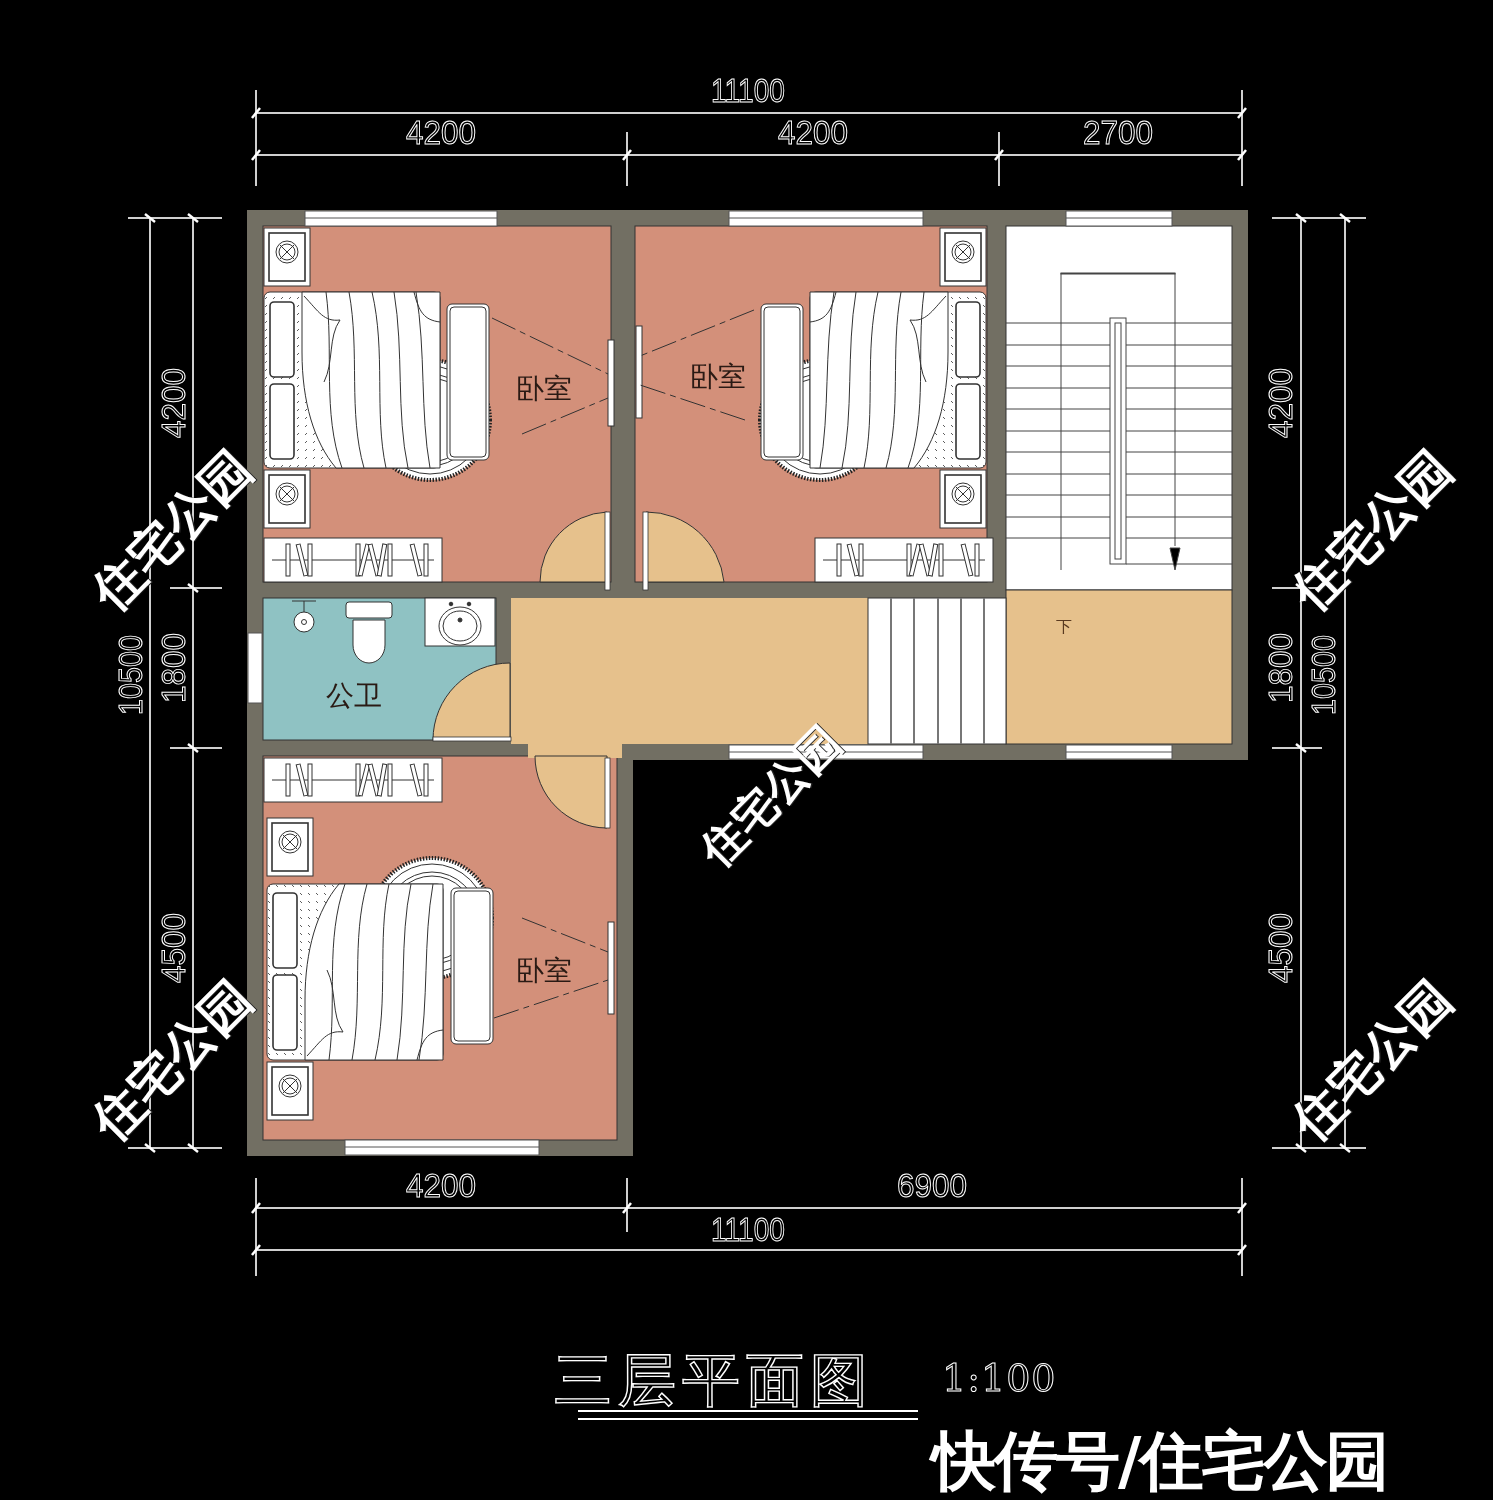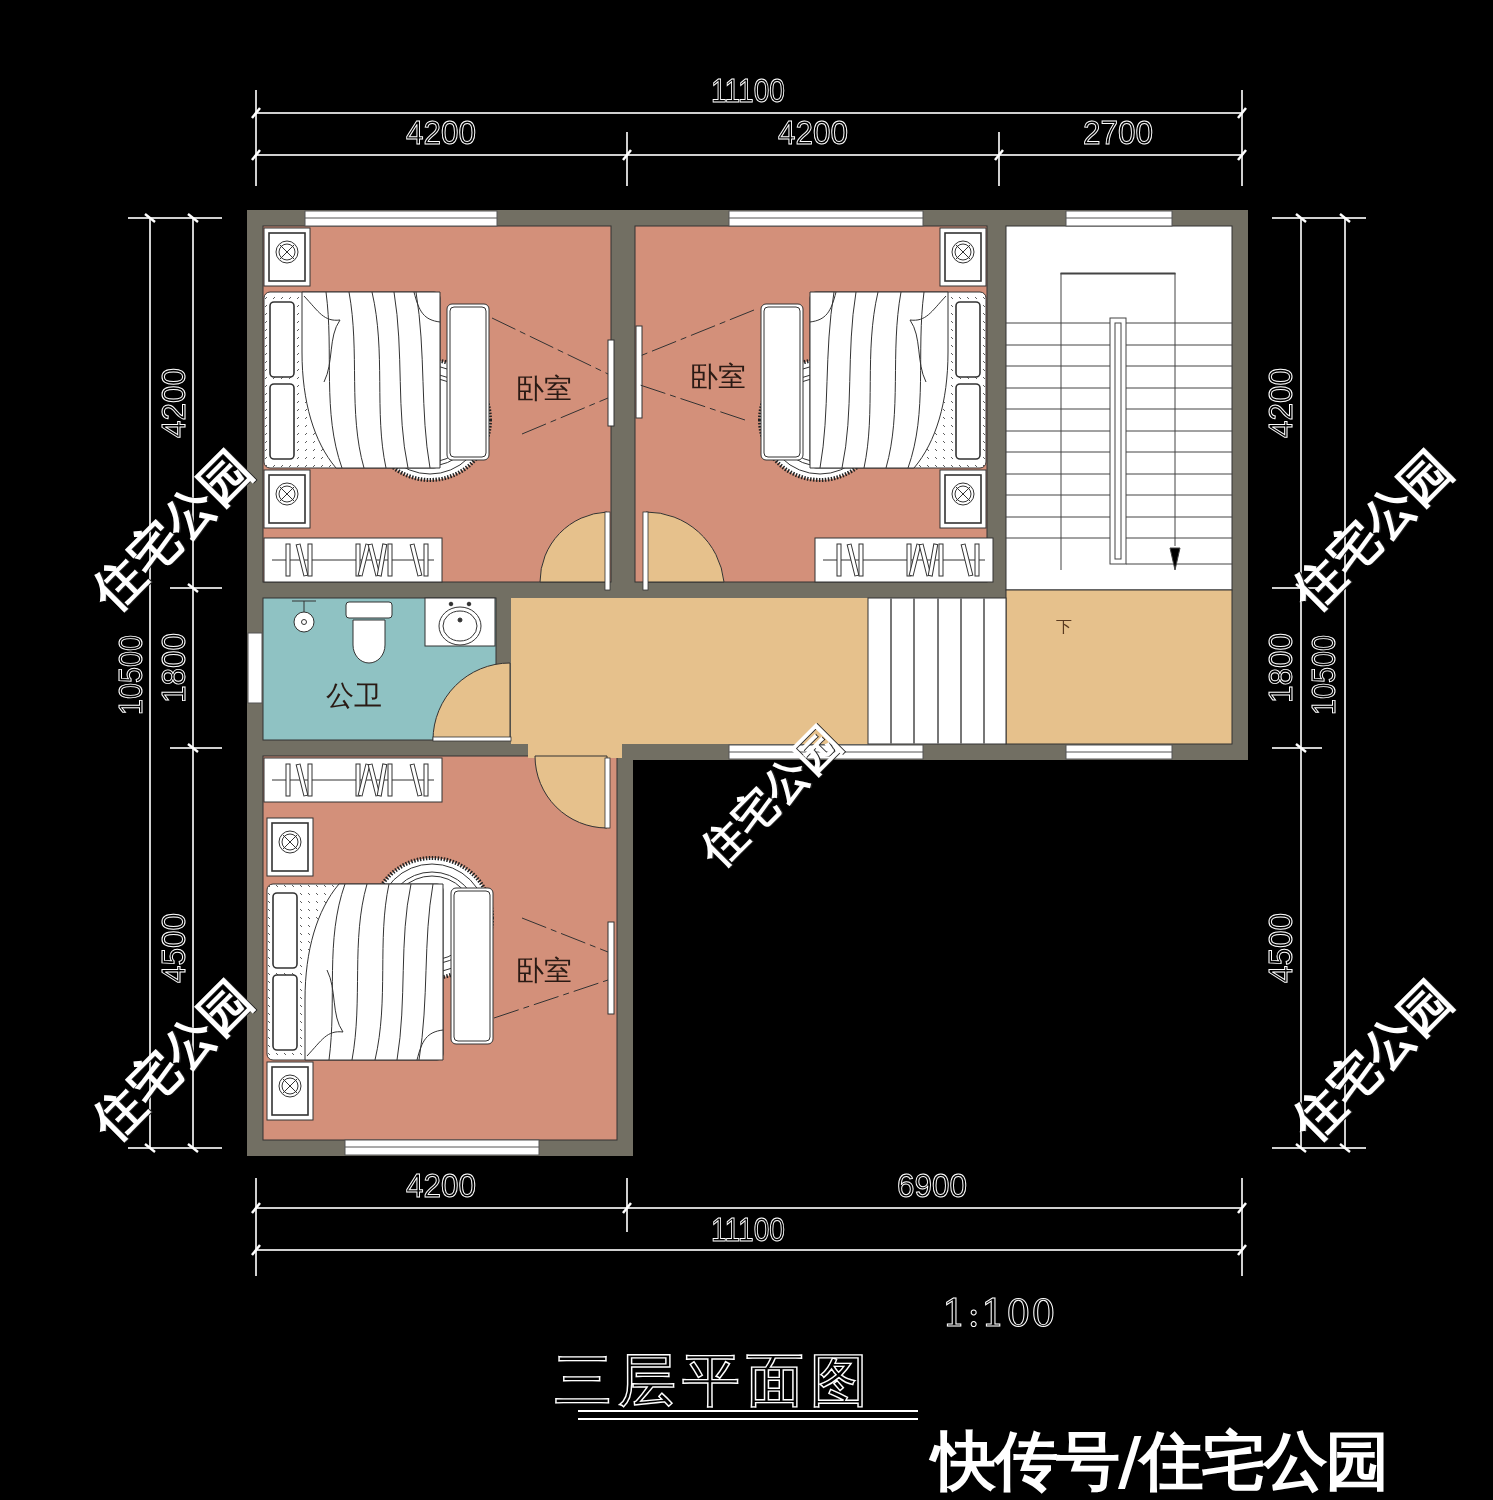--- a/index.html
+++ b/index.html
@@ -5,21 +5,21 @@
   html, body { margin:0; padding:0; background:#000; }
   body { width:1493px; height:1500px; position:relative; overflow:hidden;
          font-family:"DejaVu Sans", sans-serif; }
   #plan { position:absolute; left:0; top:0; }
   .dim { font-family:"Liberation Sans Narrow","Liberation Sans", sans-serif; }
   .title { position:absolute; left:554px; top:1342px; color:#000;
            font-family:"DejaVu Serif", serif; font-size:58px; letter-spacing:6px;
            -webkit-text-stroke:1.4px #fff; color:#000; }
   .title-underline { position:absolute; left:578px; top:1410px; width:340px; height:6px;
            border-top:2px solid #fff; border-bottom:2px solid #fff; }
-  .scale { position:absolute; left:942px; top:1291px; font-family:"DejaVu Serif", serif;
+  .scale { position:absolute; left:942px; top:1356px; font-family:"DejaVu Serif", serif;
            font-size:38px; color:#000; -webkit-text-stroke:1px #fff; letter-spacing:1px; }
   .credit { position:absolute; left:932px; top:1418px; color:#fff; font-size:64px;
             font-family:"DejaVu Sans", sans-serif; font-weight:bold; letter-spacing:-2px; }
   .wm { position:absolute; color:#fff; font-size:50px; font-weight:bold;
         font-family:"DejaVu Sans", sans-serif; transform:rotate(-45deg);
         transform-origin:left top; white-space:nowrap;
         text-shadow:1px 1px 0 #222; }
 </style>
 </head>
 <body>

